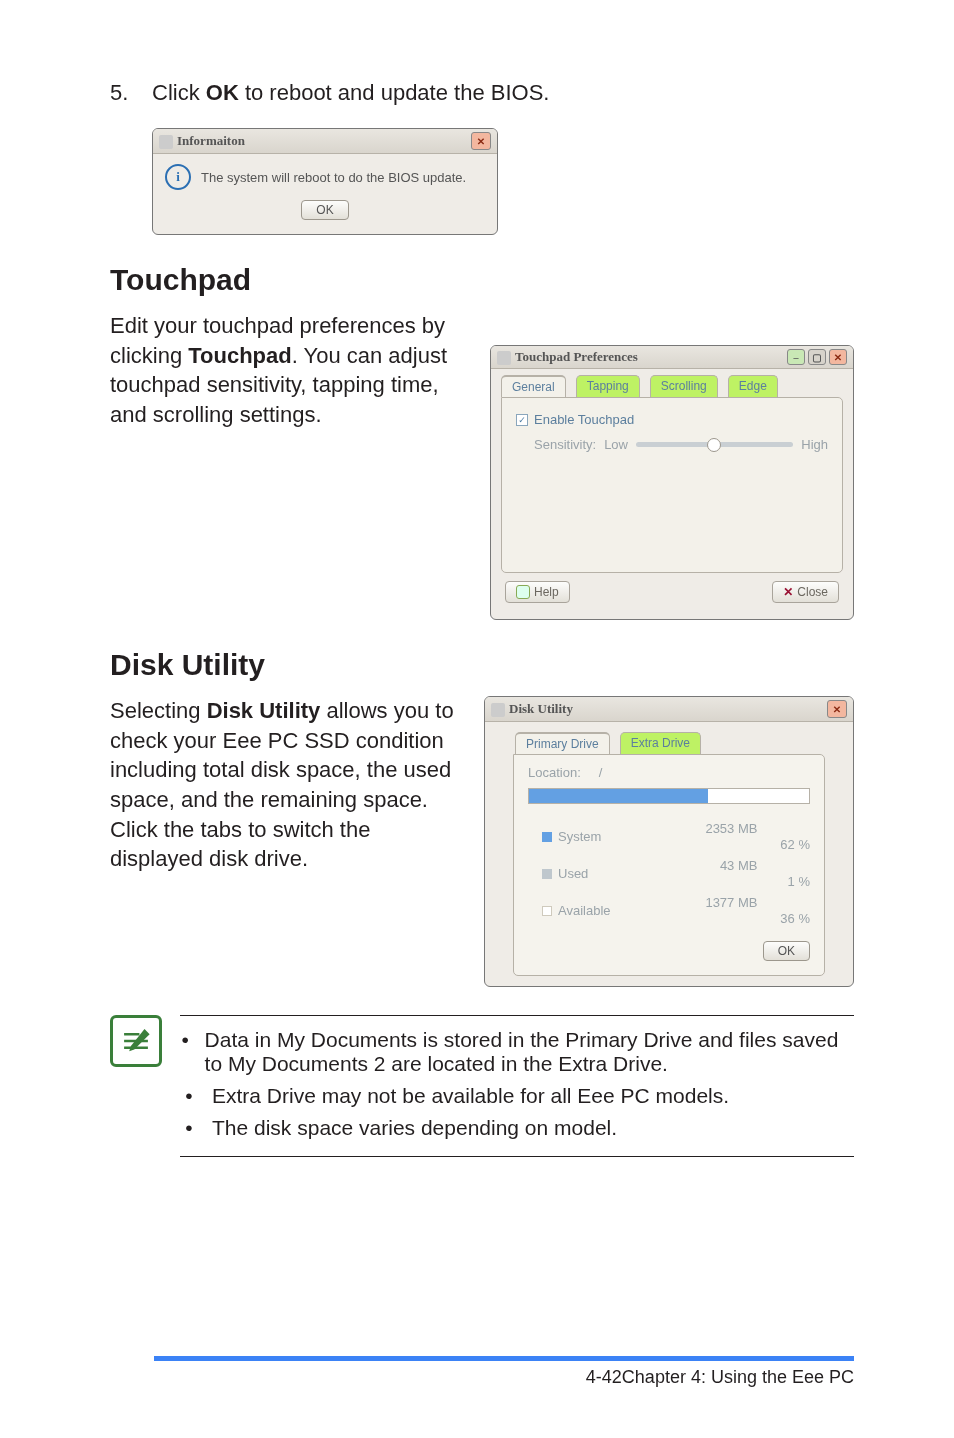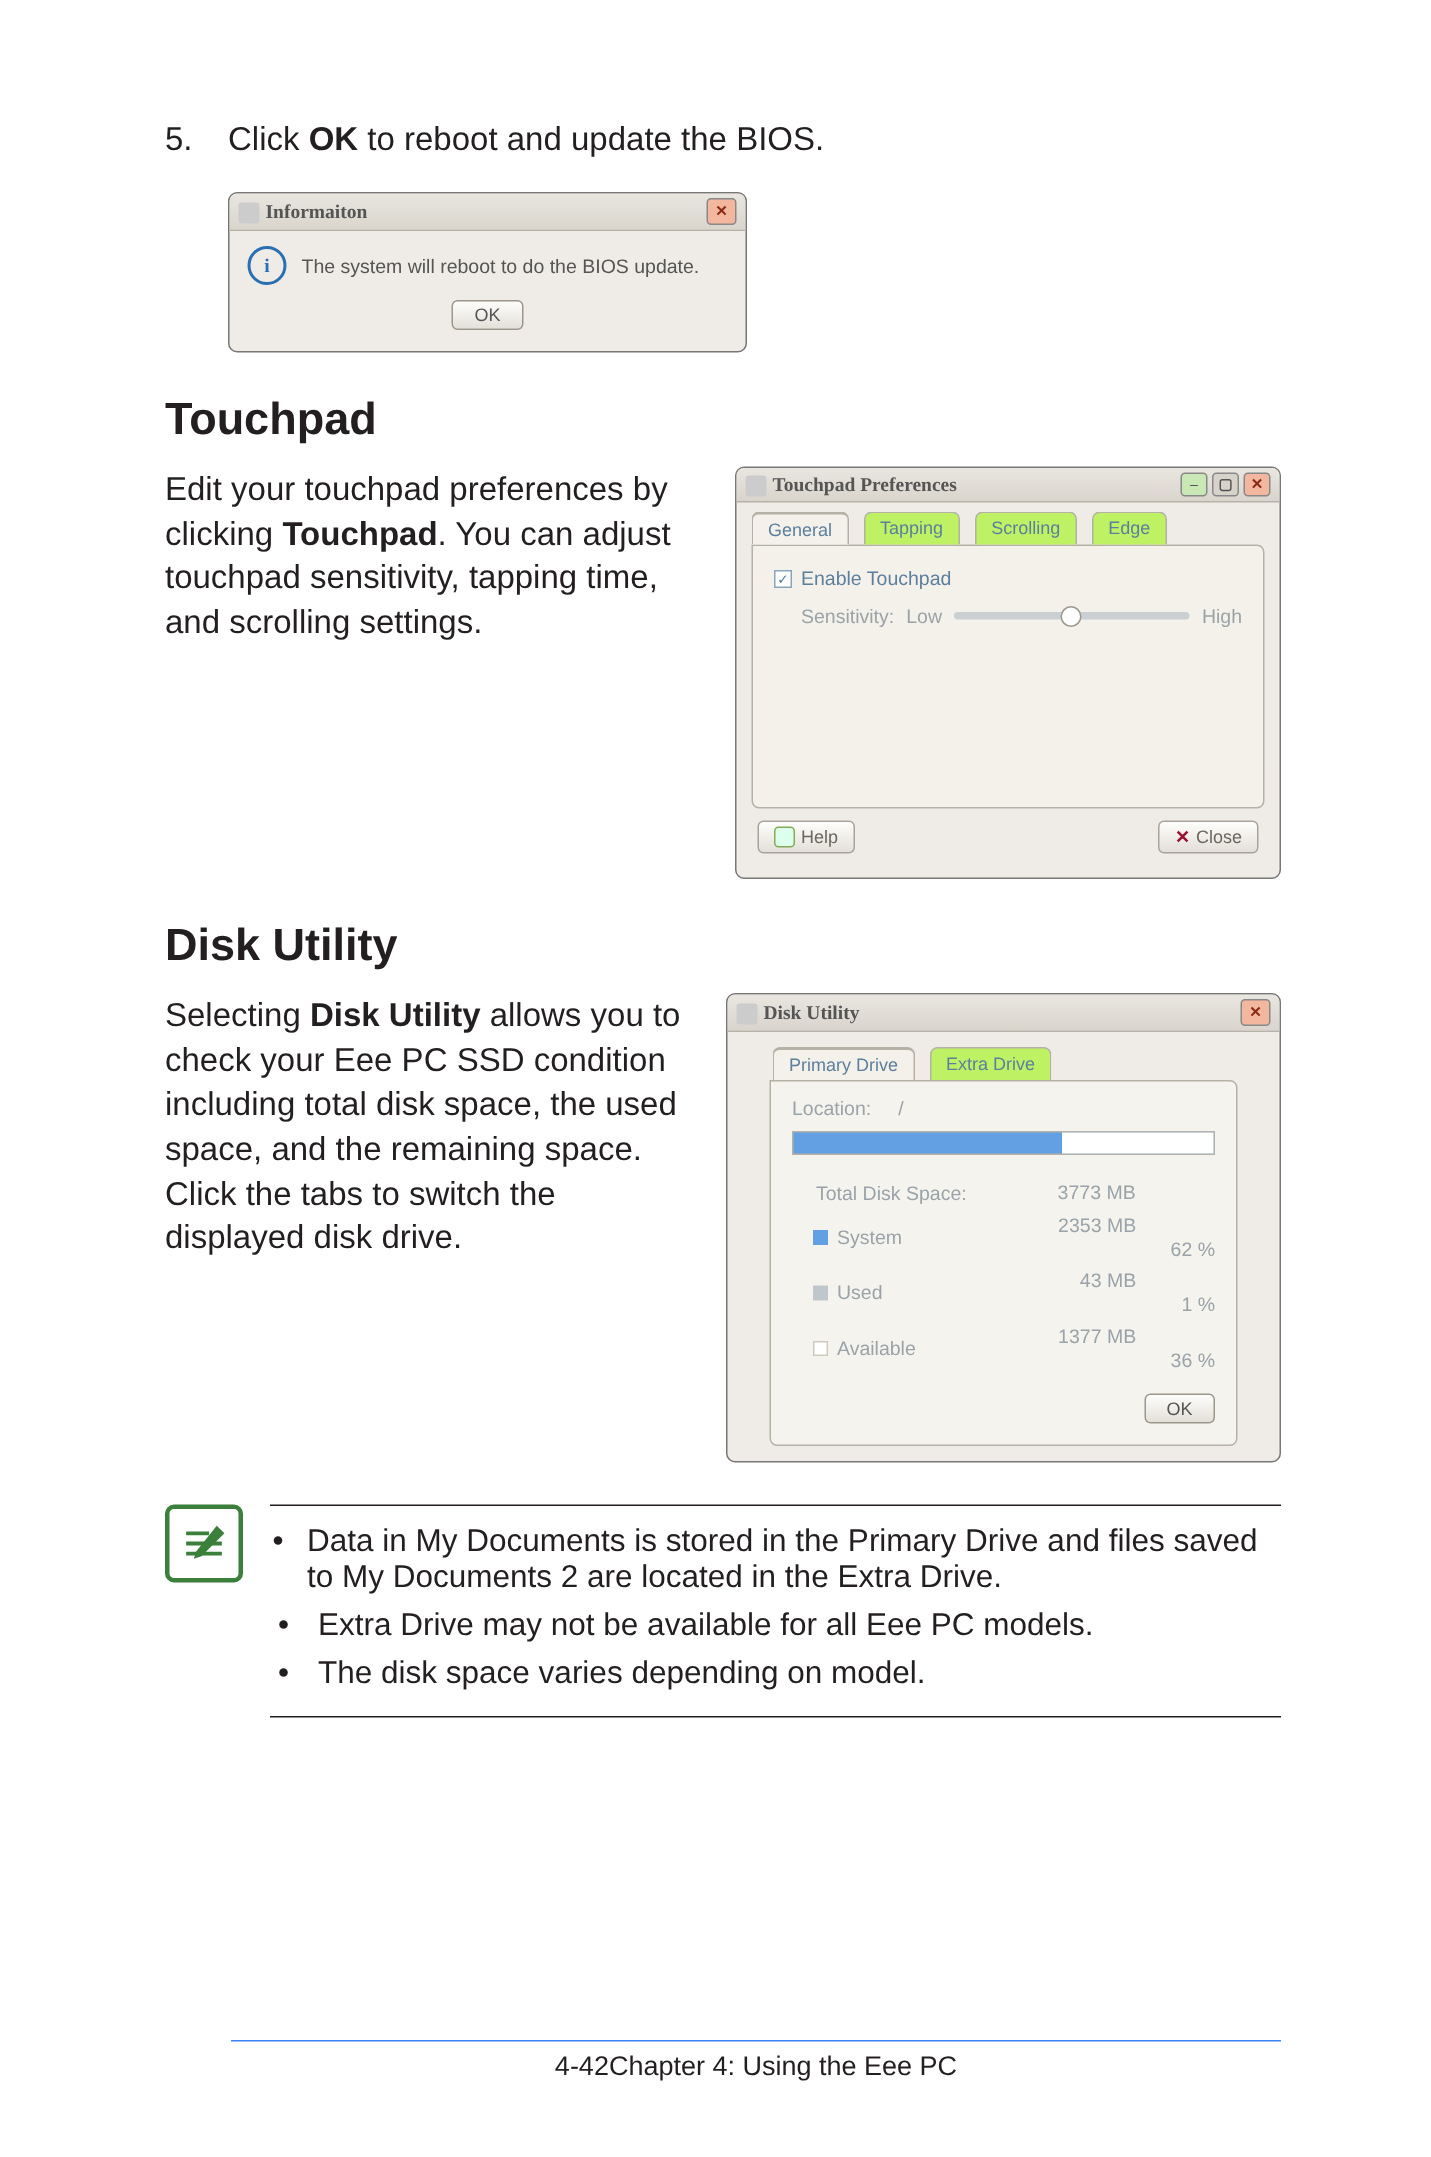--- a/index.html
+++ b/index.html
@@ -55,21 +55,21 @@
     border:2px solid #2b6fb3; display:flex;align-items:center;justify-content:center;
     color:#2b6fb3; font-weight:800; font-family: Georgia, serif;
   }
   .okrow{ text-align:center; margin-top:10px;}
   .btn {
     border:1px solid #9c978d; background:linear-gradient(#fdfdfc,#e3e0d8);
     border-radius:4px; padding:2px 14px; font-size:12px; color:#555;
   }
 
   
-  .tp-dlg { width: 364px; }
+  .tp-dlg { width: 364px; margin-top: 34px; }
   .tp-body { padding: 4px 6px 8px; }
   .tabs { display:flex; gap:11px; margin: 2px 0 0 4px; }
   .tab {
     border:1px solid #b6b1a7; border-bottom:none;
     padding:3px 10px; font-size:12px; color:#5c7f9e;
     border-radius:5px 5px 0 0; background:#bef264; margin-right:-1px;
   }
   .tab.active{ background:#f3f1ea; color:#5c7f9e; border-top:2px solid #b6b1a7; }
   .tabpanel{
     border:1px solid #b6b1a7; background:#f3f1ea; border-radius:0 5px 5px 5px;
@@ -109,21 +109,21 @@
   .notebox{ display:flex; gap:18px; margin-top:28px; align-items:flex-start;}
   .noteicon{
     width:52px;height:52px; border:3px solid #3a7f3a; border-radius:6px;
     display:flex; align-items:center; justify-content:center; flex-shrink:0;
   }
   .noteicon svg{ width:34px; height:34px;}
   .notelist{ flex:1; border-top:1px solid #231f20; border-bottom:1px solid #231f20; padding:10px 0; font-size:21px;}
   .notelist .li{ display:flex; gap:14px; padding:2px 0 6px;}
   .notelist .bul{ width:18px; text-align:center;}
 
-  .footer{ position:absolute; bottom:50px; left:110px; right:100px; display:flex; justify-content:center; font-size:18px; border-top:1px solid #3b82f6; padding-top:6px;margin-left:44px;}
+  .footer{ position:absolute; bottom:50px; left:110px; right:100px; display:flex; justify-content:flex-end; font-size:18px; border-top:5px solid #3b82f6; padding-top:6px;margin-left:44px;}
 </style>
 </head>
 <body>
 
 <div class="step">
   <span class="num">5.</span>
   <span>
     <span>Click </span><span class="bold">OK</span><span> to reboot and update the BIOS.</span>
   </span>
 </div>
@@ -219,28 +219,20 @@
       <div class="du-panel">
         <div class="du-loc">
           <span>Location:</span>
           <span>/</span>
         </div>
         <div class="du-bar">
             <div class="free"></div>
           </div>
         <div class="du-table">
           <div class="r">
-            <span class="c1">
-                <span class="sq total"></span>
-                <span>Total Disk Space:</span>
-              </span>
-            <span class="c2">3773 MB</span>
-            <span class="c3"></span>
-          </div>
-          <div class="r">
             <span class="c1" style="padding-left:14px;">
                 <span class="sq sys"></span>
                 <span>System</span>
               </span>
             <span class="c2">2353 MB</span>
             <span class="c3">62 %</span>
           </div>
           <div class="r">
             <span class="c1" style="padding-left:14px;">
                 <span class="sq used"></span>

